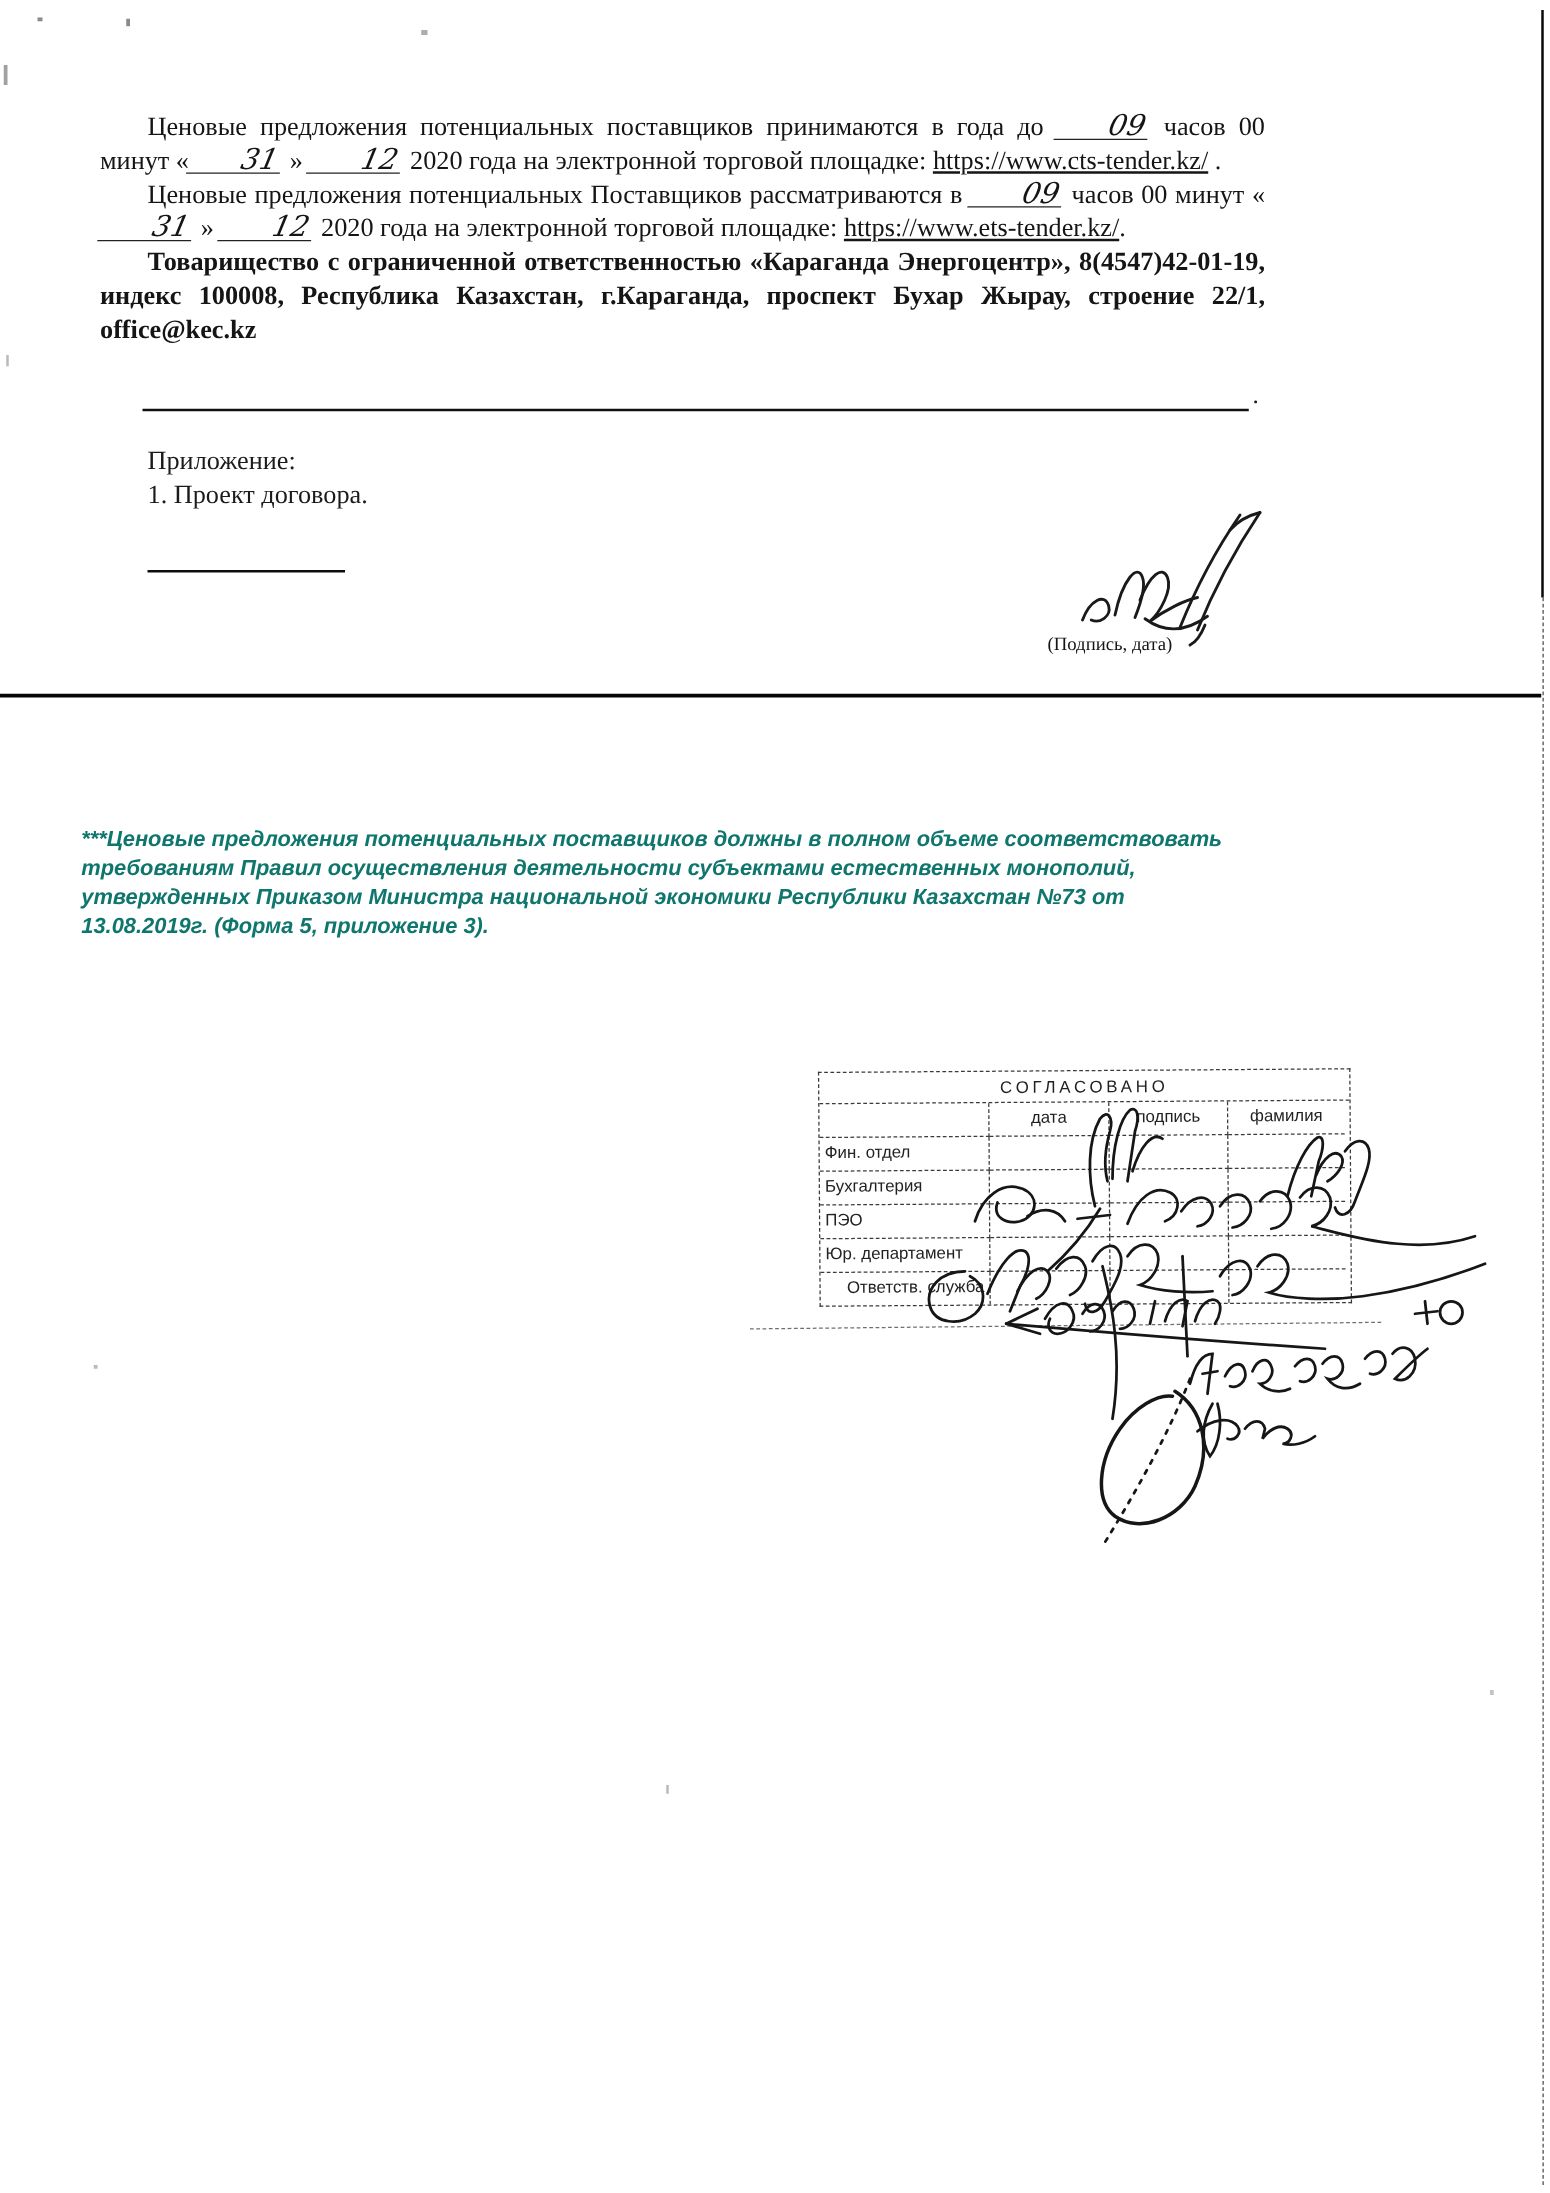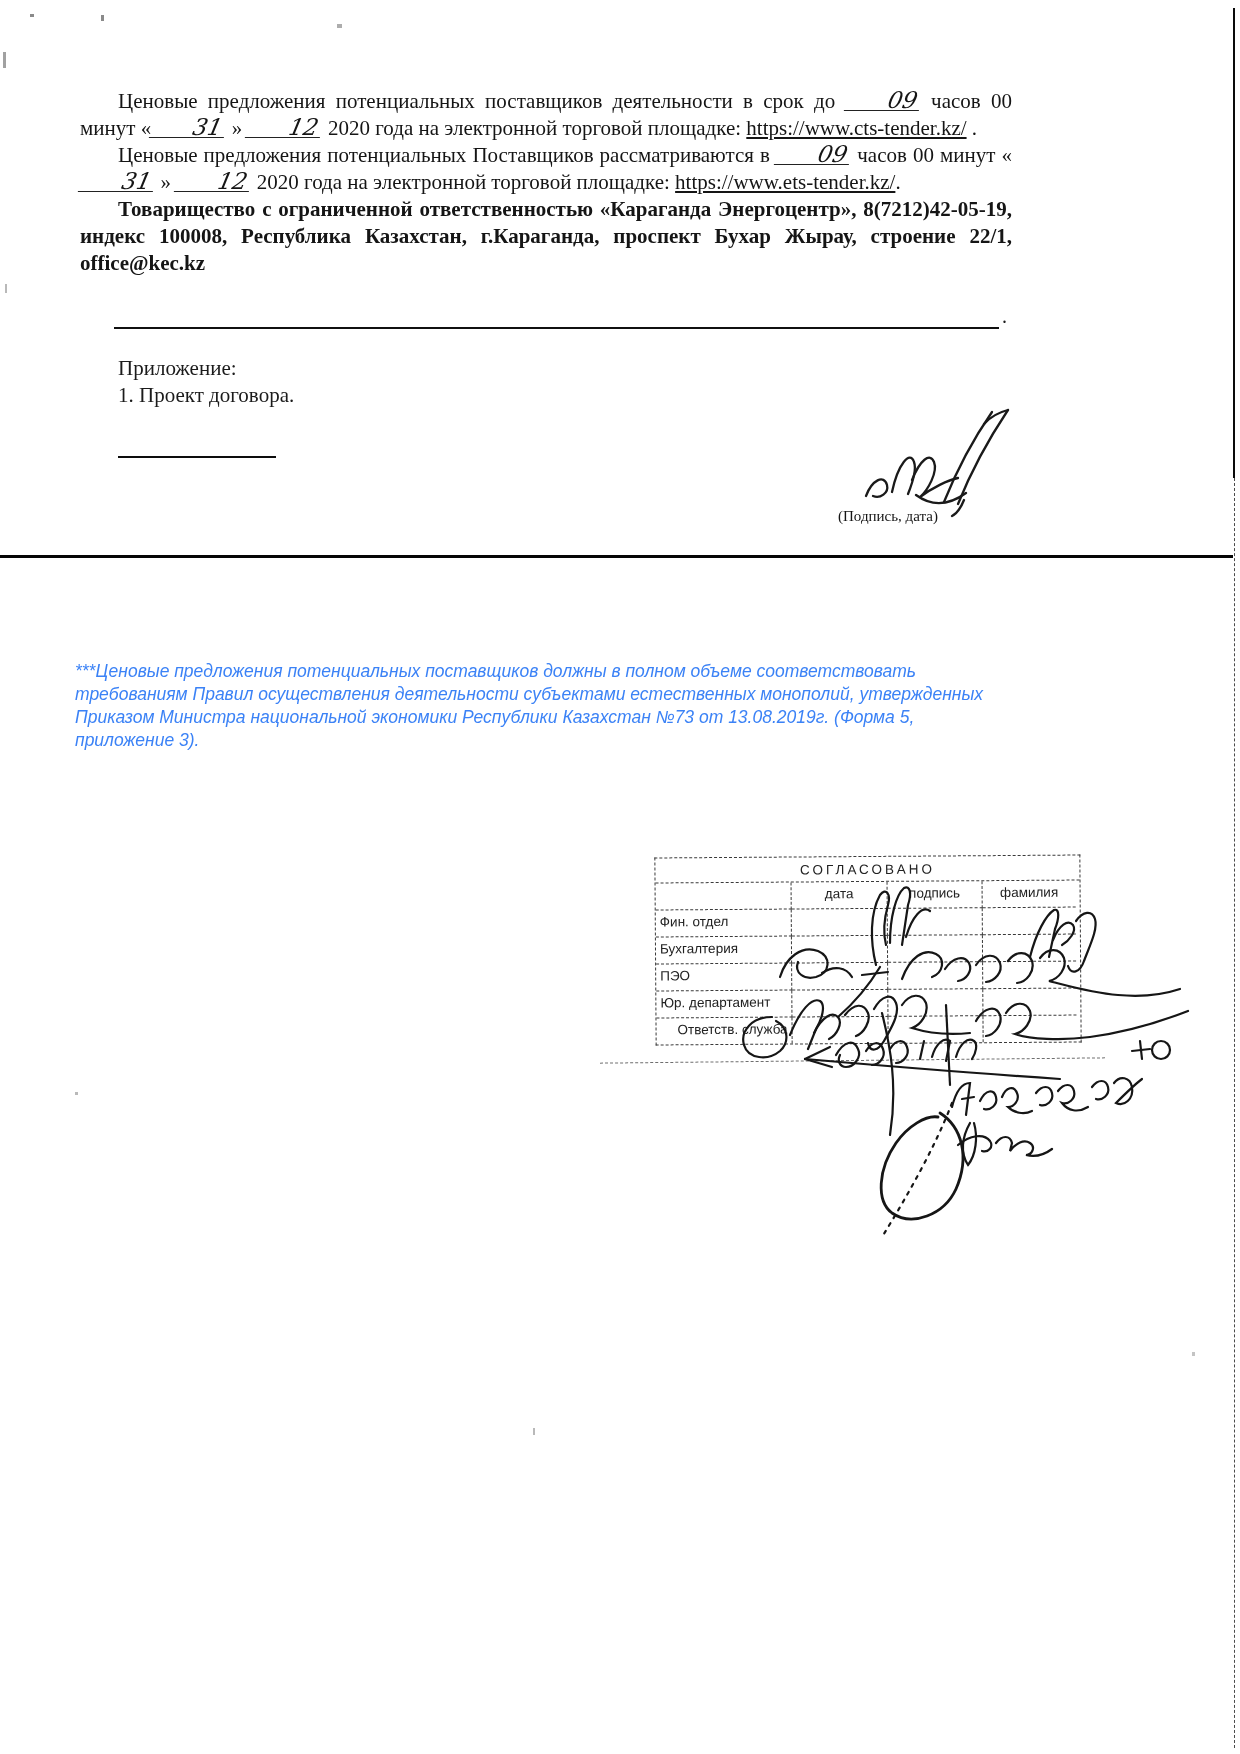--- a/index.html
+++ b/index.html
@@ -24,23 +24,23 @@
   .director-row{margin-top:27px;font-size:21px;line-height:27px;text-indent:38px;white-space:nowrap;}
   .sig-underline{display:inline-block;width:158px;border-bottom:2.6px solid #0d0d0d;transform:translateY(2px);}
   .sig-caption{position:absolute;left:838px;top:508px;font-size:15px;color:#151515;}
   
   .full-rule{position:absolute;left:0;top:555px;width:1233px;border-top:3px solid #050505;}
   .edge-top{position:absolute;left:1233px;top:8px;height:470px;border-left:2.5px solid #0a0a0a;}
   .edge-bottom{position:absolute;left:1234px;top:478px;height:1270px;border-left:1.6px dashed #2c2c2c;opacity:.85;}
   .speck{position:absolute;background:#8a8a8a;}
   
   .footnote{
-    position:absolute;left:75px;top:660px;width:925px;
-    font-family:"Liberation Sans",sans-serif;font-style:italic;font-weight:400;
-    font-size:17.5px;line-height:23px;color:#3b82f6;text-align:left;
+    position:absolute;left:65px;top:660px;width:925px;
+    font-family:"Liberation Sans",sans-serif;font-style:italic;font-weight:700;
+    font-size:17.5px;line-height:23px;color:#0f766e;text-align:left;
   }
   
   .approval{
     position:absolute;left:655px;top:856px;width:424px;
     font-family:"Liberation Sans",sans-serif;font-size:13.5px;color:#222;
     border:1.4px dashed #3a3a3a;transform:rotate(-0.4deg);
   }
   .approval .title{
     text-align:center;letter-spacing:3px;padding:5px 0 4px;border-bottom:1.4px dashed #3a3a3a;
   }
@@ -71,25 +71,25 @@
   <div class="speck" style="left:5px;top:284px;width:2px;height:9px;opacity:.6;"></div>
   <div class="speck" style="left:75px;top:1092px;width:3px;height:3px;opacity:.6;"></div>
   <div class="speck" style="left:533px;top:1428px;width:2px;height:7px;opacity:.6;"></div>
   <div class="speck" style="left:1192px;top:1352px;width:3px;height:4px;opacity:.5;"></div>
 
   <div class="edge-top"></div>
   <div class="edge-bottom"></div>
 
   <div class="text-col">
 
-    <p class="body"><span>Ценовые предложения потенциальных поставщиков деятельности в срок до </span><span class="hw">09</span><span> часов 00 минут «</span><span class="hw">31</span><span> » </span><span class="hw">12</span><span> 2020 года на электронной торговой площадке: </span><span class="url">https://www.cts-tender.kz/</span><span> .</span></p>
+    <p class="body"><span>Ценовые предложения потенциальных поставщиков принимаются в года до </span><span class="hw">09</span><span> часов 00 минут «</span><span class="hw">31</span><span> » </span><span class="hw">12</span><span> 2020 года на электронной торговой площадке: </span><span class="url">https://www.cts-tender.kz/</span><span> .</span></p>
 
     <p class="body"><span>Ценовые предложения потенциальных Поставщиков рассматриваются в </span><span class="hw">09</span><span> часов 00 минут «</span><span class="hw">31</span><span> » </span><span class="hw">12</span><span> 2020 года на электронной торговой площадке: </span><span class="url">https://www.ets-tender.kz/</span><span>.</span></p>
 
-    <p class="body bold">Товарищество с ограниченной ответственностью «Караганда Энергоцентр», 8(7212)42-05-19, индекс 100008, Республика Казахстан, г.Караганда, проспект Бухар Жырау, строение 22/1, office@kec.kz</p>
+    <p class="body bold">Товарищество с ограниченной ответственностью «Караганда Энергоцентр», 8(4547)42-01-19, индекс 100008, Республика Казахстан, г.Караганда, проспект Бухар Жырау, строение 22/1, office@kec.kz</p>
 
     <div class="rule-row">
       <div class="rule-line"></div>
       <span class="rule-period">.</span>
     </div>
 
     <div class="label-line">Приложение:</div>
     <div class="item-line">1. Проект договора.</div>
 
     <div class="director-row"><span class="sig-underline"></span></div>

